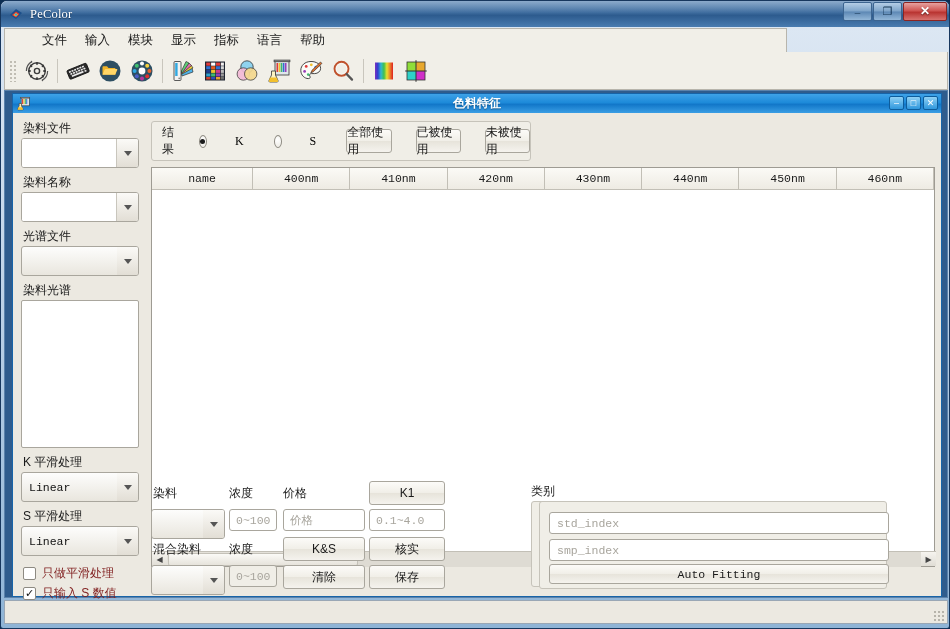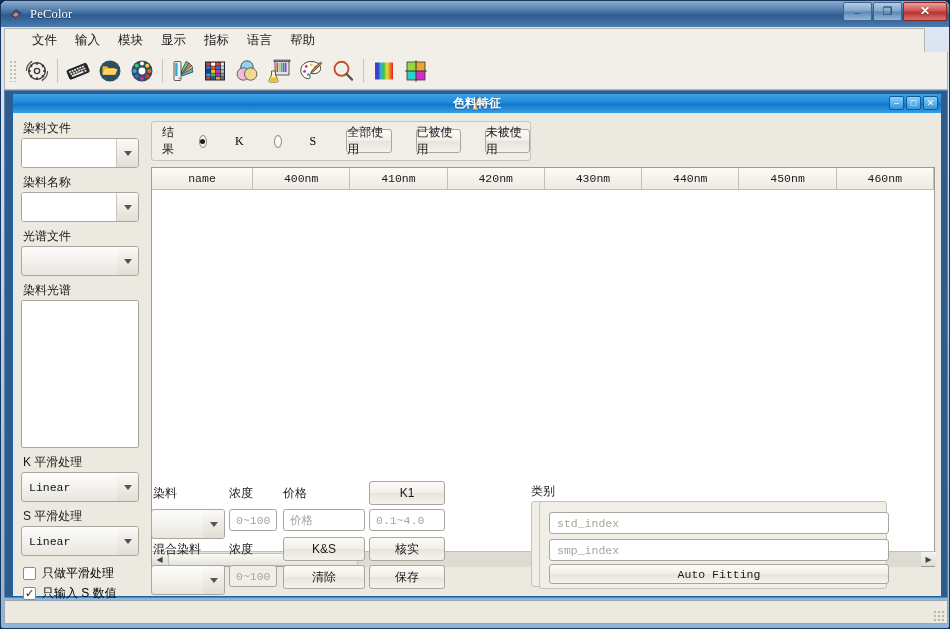--- a/index.html
+++ b/index.html
@@ -55,24 +55,24 @@
   .win-btn.close {
     width: 44px;
     background: linear-gradient(180deg,#e6a2a0 0%, #cf5552 45%, #b93431 55%, #d77370 100%);
     border-color:#8d2421; color:#fff;
     font-weight:bold; font-size:12px;
     text-shadow:0 1px 1px rgba(0,0,0,.5);
   }
 
   
   #menubar {
-    position: absolute; left: 3px; top: 27px; width: 921px; height: 24px;
+    position: absolute; left: 3px; top: 27px; width: 783px; height: 24px;
     background: #f1efe8;
     border: 1px solid #b8b5ac; border-bottom: none;
-    display: flex; align-items: center; padding-left: 18px;
+    display: flex; align-items: center; padding-left: 28px;
   }
   .menu-item {
     font-size: 12.5px; color: #1a1a1a; padding: 3px 9px; cursor: default;
   }
 
   
   #toolbar {
     position: absolute; left: 3px; top: 51px; width: 944px; height: 38px;
     background: #f1efe8;
     border: 1px solid #b8b5ac; border-top: none;
@@ -96,21 +96,21 @@
 
   
   #child-window {
     position:absolute; left:7px; top:2px; width:930px; height:504px;
     background:#ece9e1;
     border:1px solid #1764a8;
   }
   #child-titlebar {
     height:19px; width:100%;
     background: linear-gradient(180deg,#3ea2e8 0%, #1d8ad9 45%, #1277c9 55%, #3a9ee4 100%);
-    display:flex; align-items:center; position:relative;justify-content:center;
+    display:flex; align-items:center; position:relative;
   }
   .child-icon { width:15px; height:15px; margin-left:3px; }
   .child-title {
     position:absolute; left:0; right:0; text-align:center;
     font-size:12px; color:#ffffff; font-weight:bold;
     text-shadow:0 1px 1px rgba(0,0,0,.35);
   }
   .child-btns { position:absolute; right:3px; top:2px; display:flex; gap:2px; }
   .cbtn {
     width:15px; height:14px;
@@ -157,21 +157,21 @@
     border:1px solid #a9a69d; border-radius:2px; margin-bottom:7px;
   }
 
   .chk-row { display:flex; align-items:center; height:20px; margin-left:2px; }
   .chkbox {
     width:13px; height:13px; background:#ffffff;
     border:1px solid #8d8a82; border-radius:2px;
     margin-right:6px; display:flex; align-items:center; justify-content:center;
     font-size:11px; color:#101010; line-height:1;
   }
-  .chk-label { font-size:12px; color:#000000; }
+  .chk-label { font-size:12px; color:#7f1d1d; }
 
   
   #right-area { position:absolute; left:138px; top:8px; width:784px; height:468px; }
 
   .group-box {
     border:1px solid #c6c3ba; border-radius:3px;
     background:#f0eee7;
   }
 
   #result-bar {

